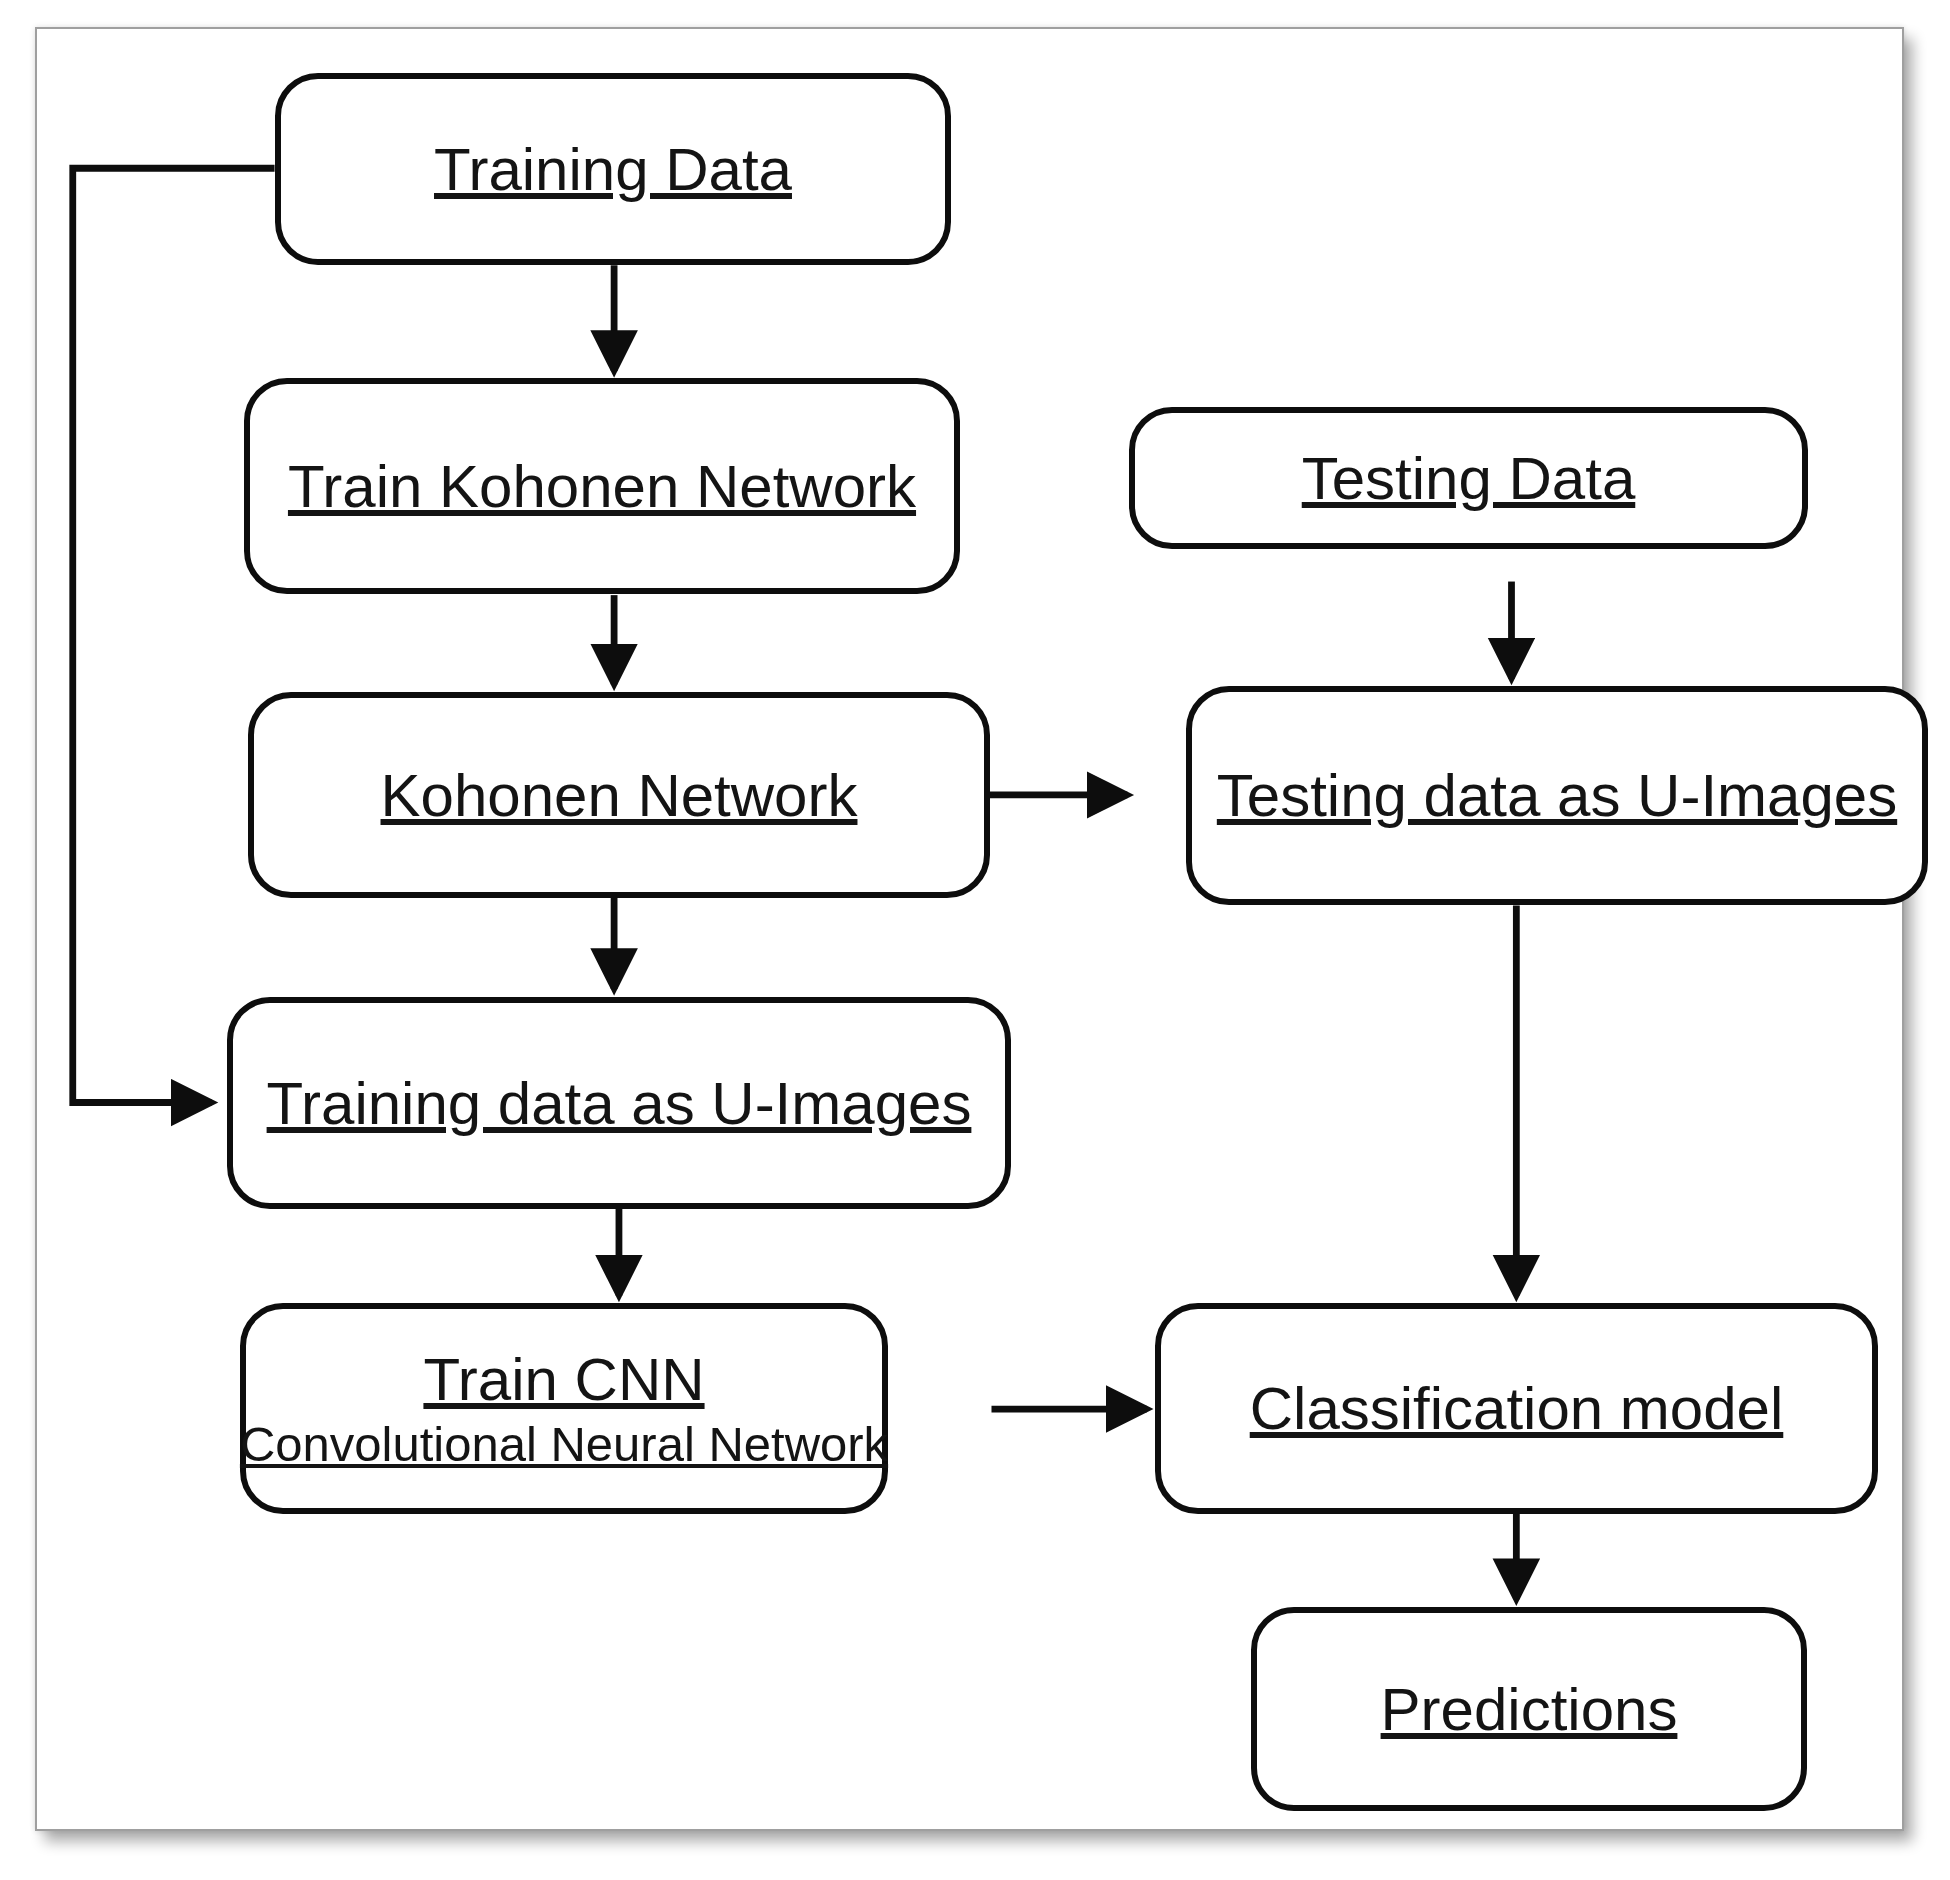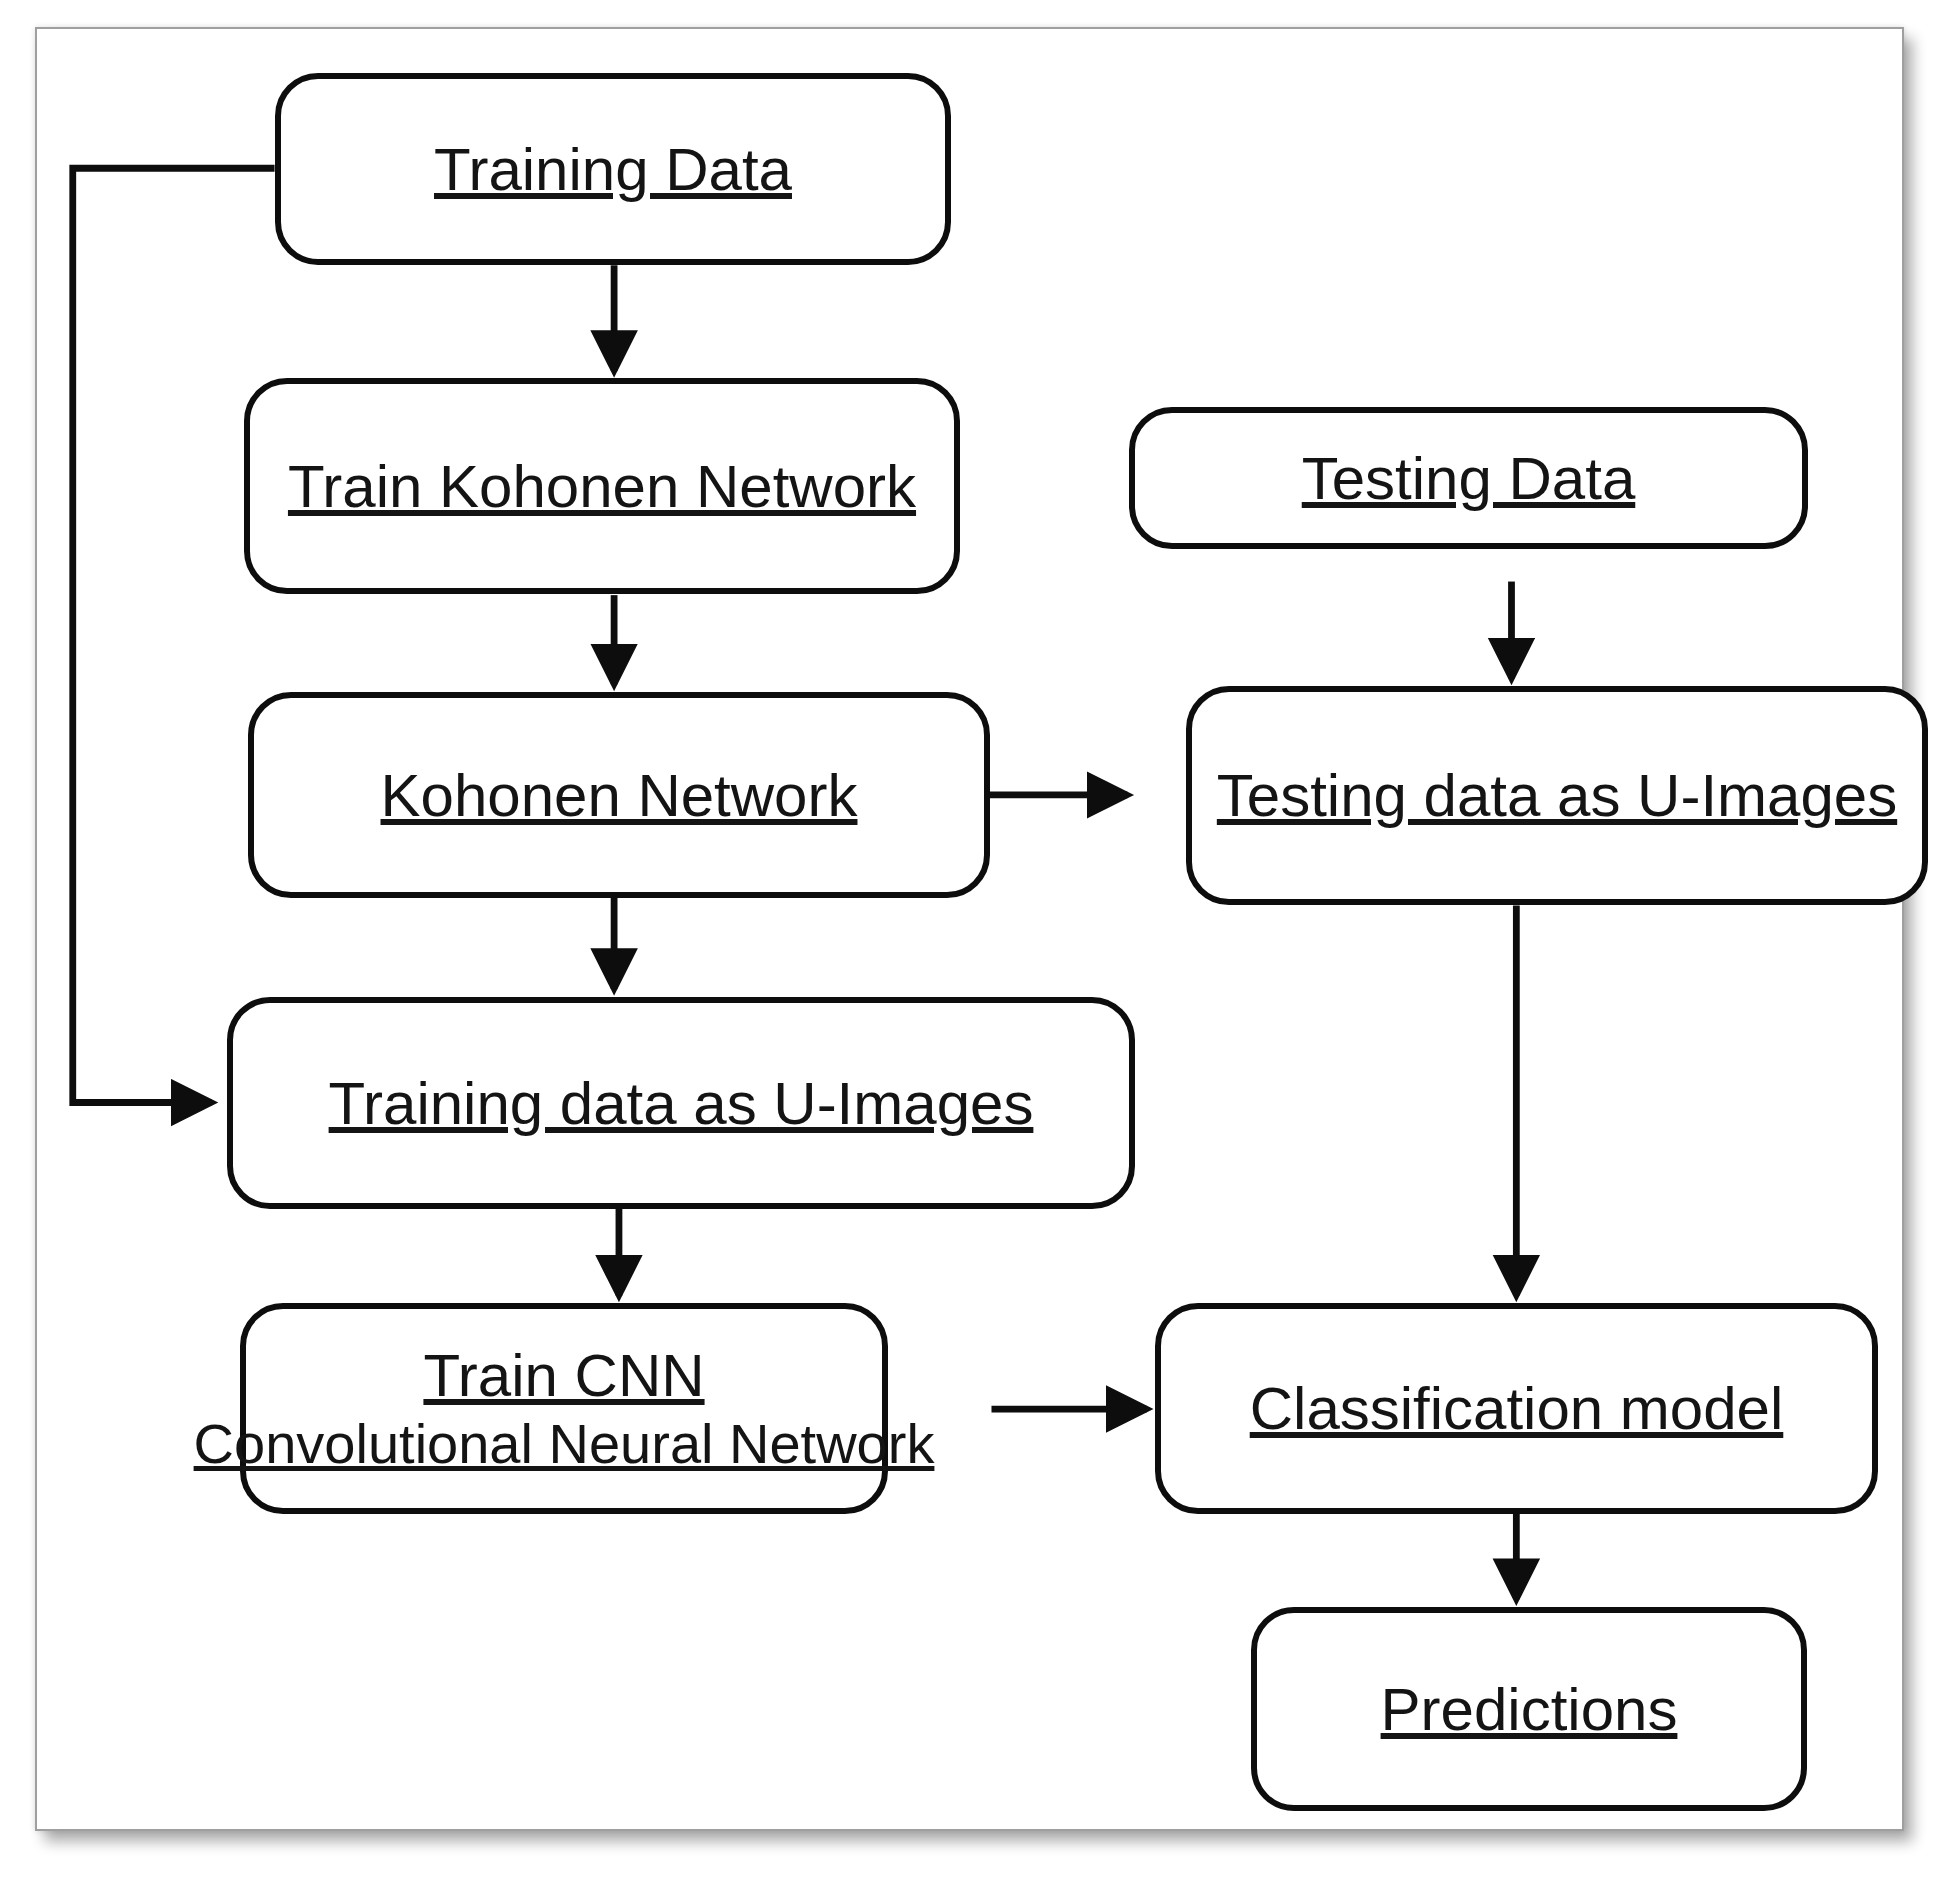--- a/index.html
+++ b/index.html
@@ -45,28 +45,28 @@
     justify-content: center;
     text-align: center;
     color: #141414;
     font-size: 60px;
     line-height: 1.15;
     z-index: 2;
     white-space: nowrap;
     text-decoration: underline;
   }
   .node .sub {
-    font-size: 56px;
+    font-size: 49px;
     margin-top: 2px;
   }
   
   #n-training-data      { left: 275px;  top: 73px;   width: 676px; height: 192px; }
   #n-train-kohonen      { left: 244px;  top: 378px;  width: 716px; height: 216px; }
   #n-kohonen            { left: 248px;  top: 692px;  width: 742px; height: 206px; justify-content: center; }
-  #n-training-u-images  { left: 227px;  top: 997px; width: 908px; height: 212px; }
+  #n-training-u-images  { left: 227px;  top: 997px; width: 784px; height: 212px; }
   #n-train-cnn          { left: 240px;  top: 1303px; width: 648px; height: 211px; }
   #n-testing-data       { left: 1129px; top: 387px;  width: 679px; height: 142px; margin-top: 20px; }
   #n-testing-u-images   { left: 1186px; top: 686px;  width: 742px; height: 219px; }
   #n-classification     { left: 1155px; top: 1303px; width: 723px; height: 211px; }
   #n-predictions        { left: 1251px; top: 1607px; width: 556px; height: 204px; }
 </style>
 </head>
 <body>
 
 <div class="stage">

